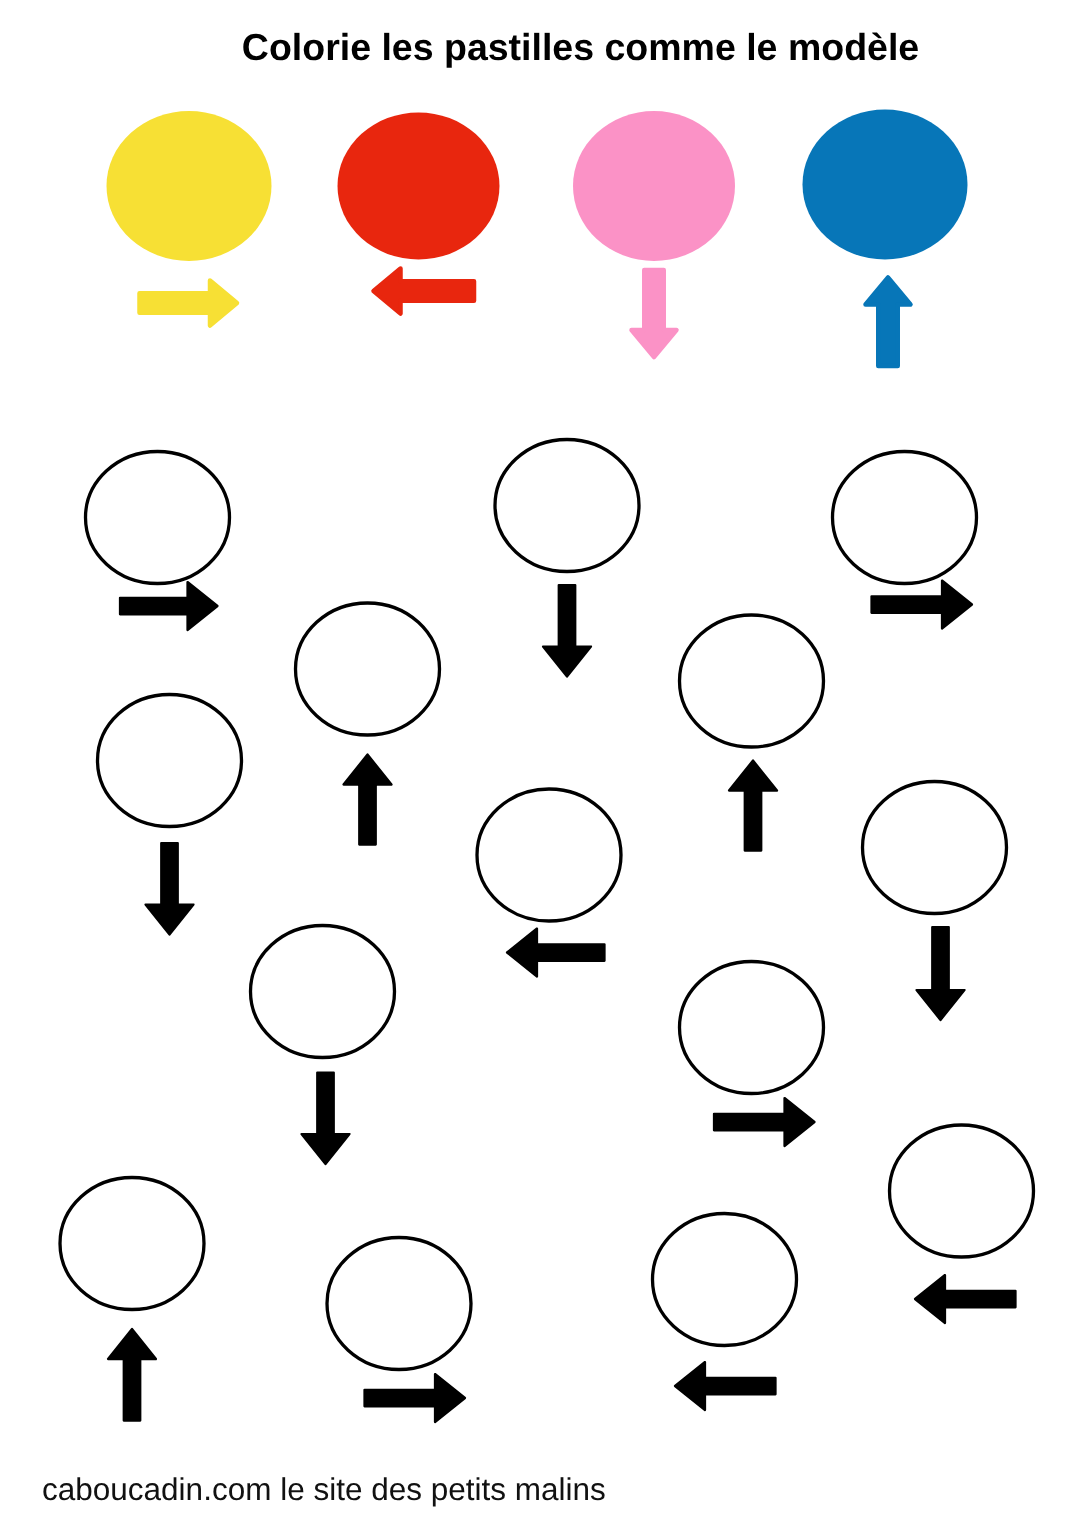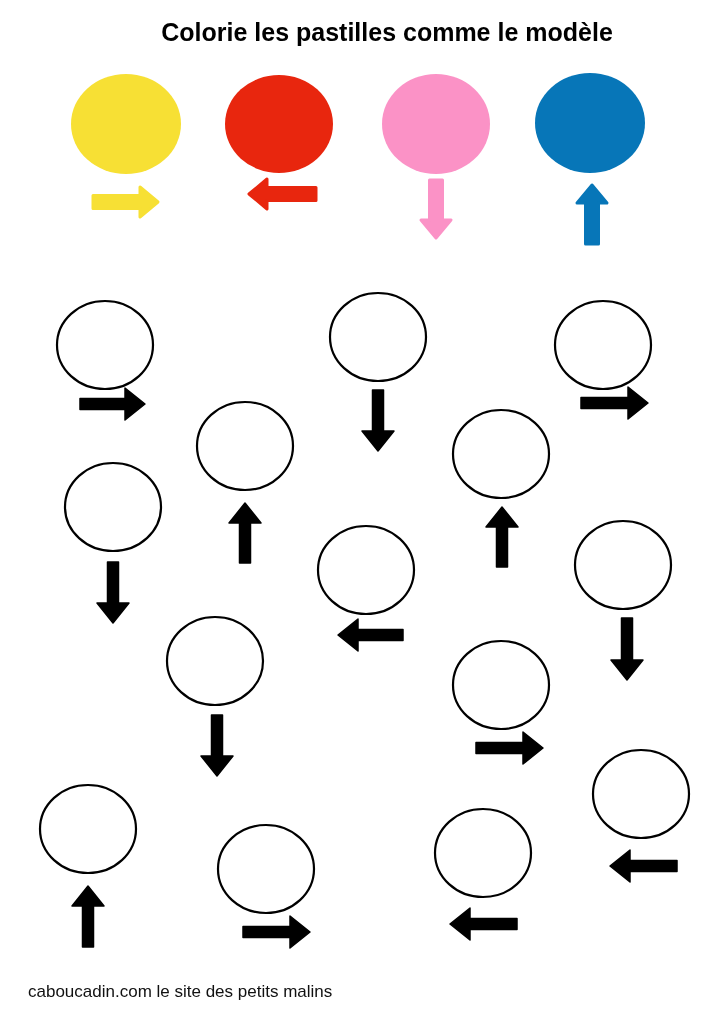--- a/index.html
+++ b/index.html
@@ -4,21 +4,21 @@
   <style>
     html, body { margin: 0; padding: 0; background: #ffffff; }
     body { width: 724px; height: 1024px; position: relative; overflow: hidden; font-family: "Liberation Sans", sans-serif; }
     .title {
       position: absolute; left: 0; top: 18px; width: 724px; text-align: center;
       font-family: "Liberation Sans", sans-serif; font-weight: bold; font-size: 25px; color: #000;
       padding-left: 10px; box-sizing: border-box; margin-left: 20px;
     }
     .footer {
       position: absolute; left: 28px; top: 982px;
-      font-family: "Liberation Sans", sans-serif; font-size: 17px; color: #111;
+      font-family: "Liberation Sans", sans-serif; font-size: 21px; color: #111;
     }
     svg.canvas { position: absolute; left: 0; top: 0; }
   </style>
 </head>
 <body>
 
 <div class="title">Colorie les pastilles comme le modèle</div>
 
 <svg class="canvas" width="724" height="1024" viewBox="0 0 724 1024">
   <g id="legend">

